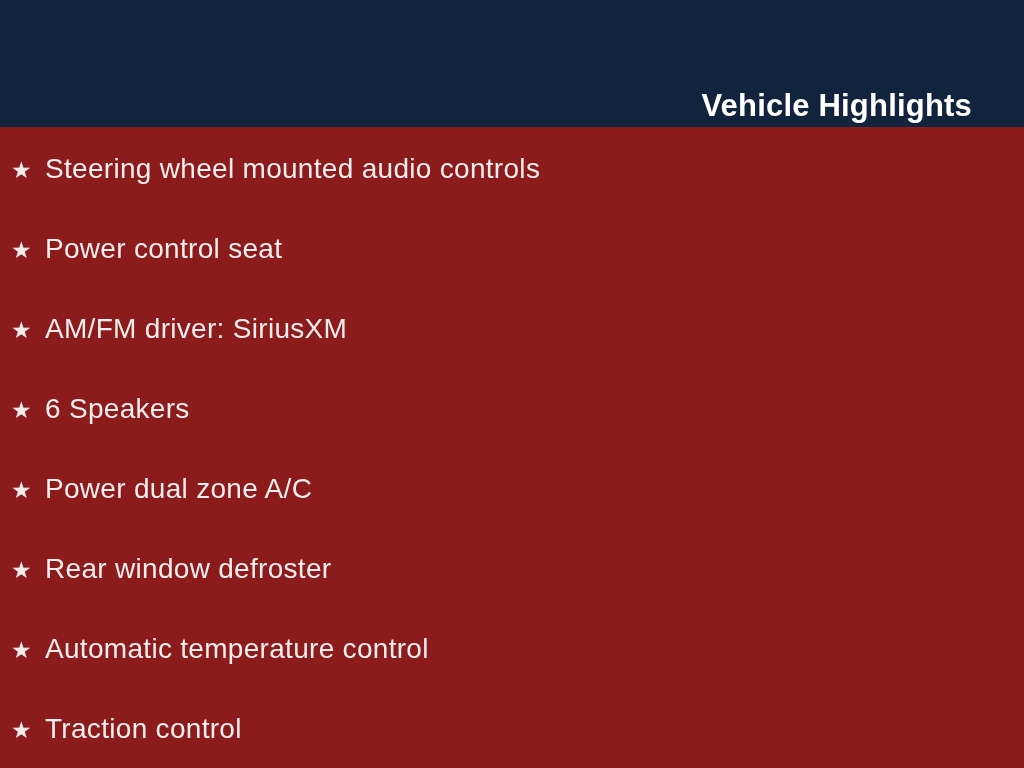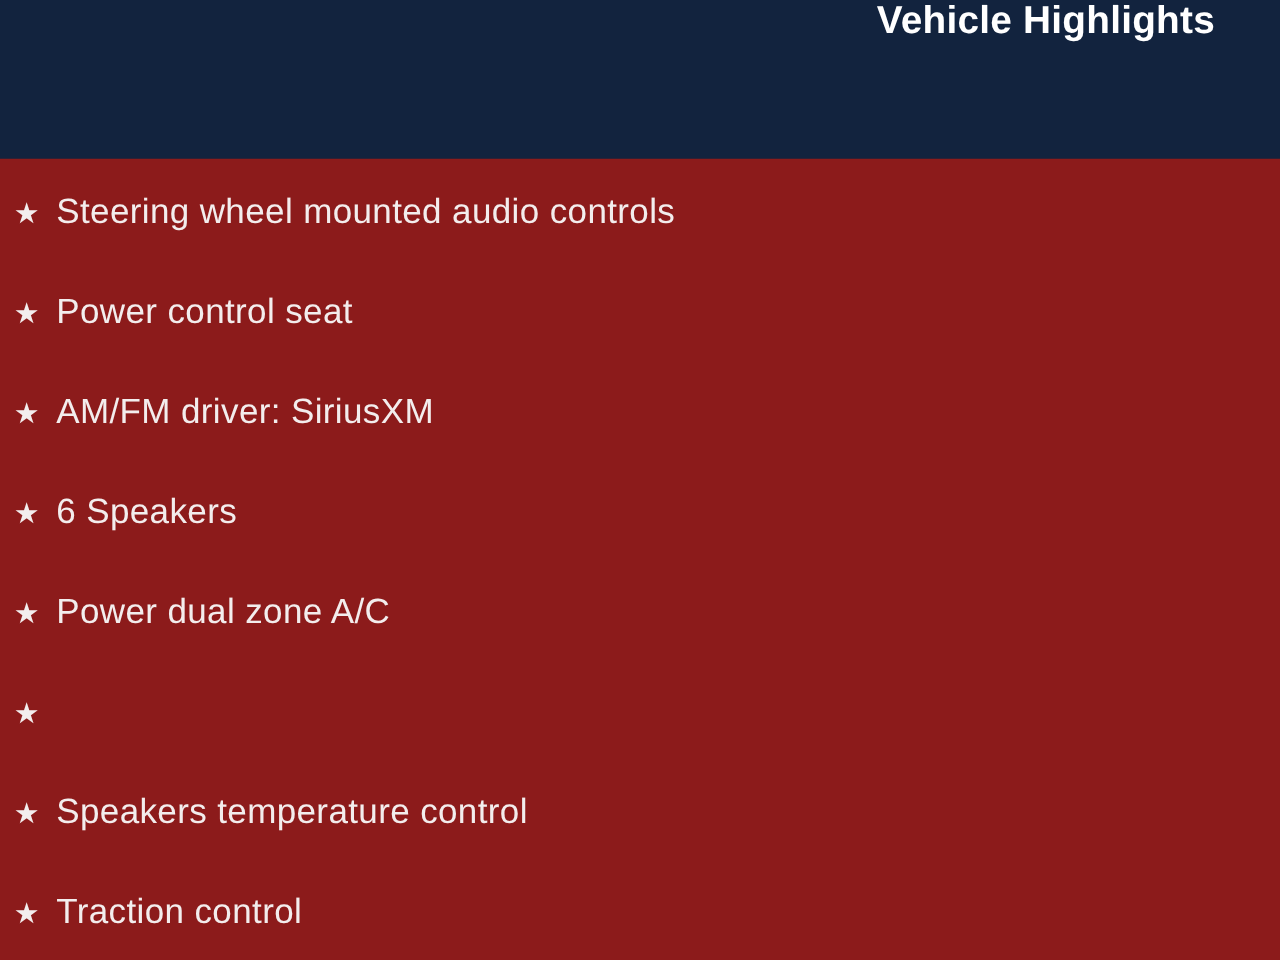--- a/index.html
+++ b/index.html
@@ -17,21 +17,21 @@
     height: 768px;
     display: flex;
     flex-direction: column;
     background: var(--body-bg, #8C1B1B);
   }
   .header {
     height: 127px;
     flex: 0 0 127px;
     background: var(--header-bg, #12233E);
     display: flex;
-    align-items: flex-start;
+    align-items: flex-end;
     justify-content: flex-end;
     padding-right: 52px;
     box-sizing: border-box;
   }
   .header-title {
     color: var(--title-color, #FFFFFF);
     font-size: 31px;
     font-weight: 700;
     letter-spacing: 0.2px;
     line-height: 1;
@@ -94,23 +94,24 @@
       <div class="feature-row">
         <span class="star">★</span>
         <span class="feature-label">6 Speakers</span>
       </div>
       <div class="feature-row">
         <span class="star">★</span>
         <span class="feature-label">Power dual zone A/C</span>
       </div>
       <div class="feature-row">
         <span class="star">★</span>
+        <span class="feature-label">Rear window defroster</span>
       </div>
       <div class="feature-row">
         <span class="star">★</span>
-        <span class="feature-label">Speakers temperature control</span>
+        <span class="feature-label">Automatic temperature control</span>
       </div>
       <div class="feature-row">
         <span class="star">★</span>
         <span class="feature-label">Traction control</span>
       </div>
     </div>
 </div>
 
 </body></html>

